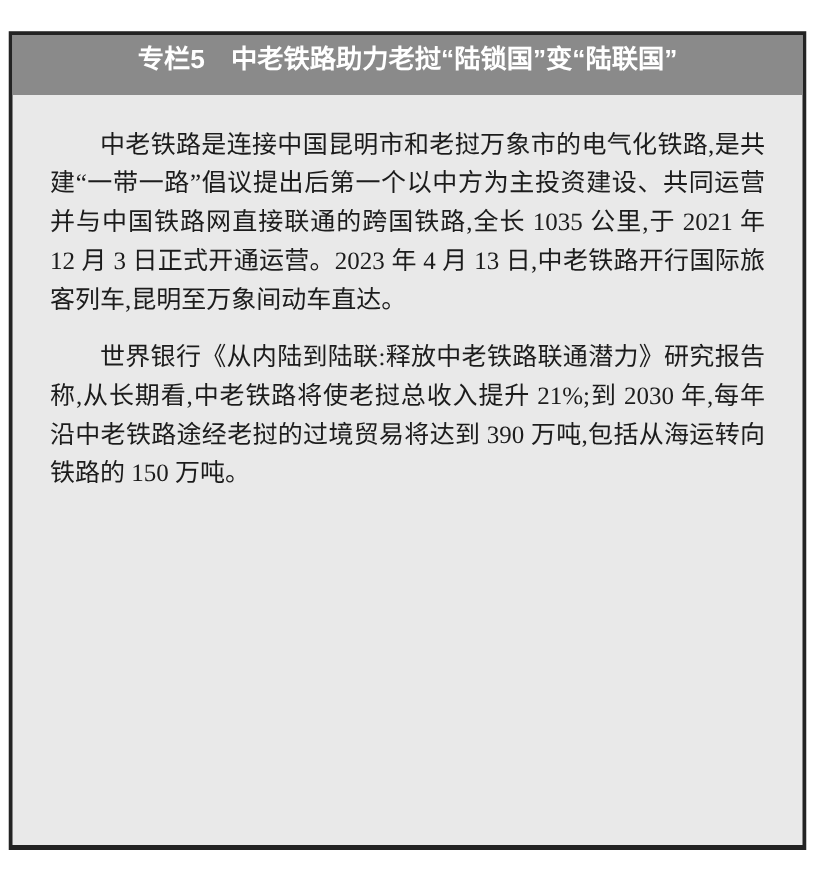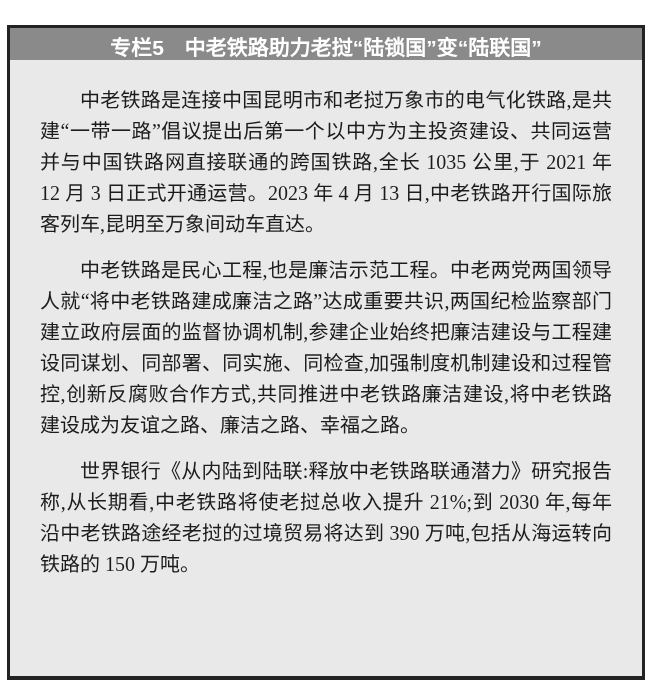--- a/index.html
+++ b/index.html
@@ -25,21 +25,21 @@
     height: 655px;
     box-sizing: border-box;
     border: 3px solid #232323;
     border-bottom-width: 4px;
     background: #e9e9e9;
     display: flex;
     flex-direction: column;
   }
   .box-header {
     box-sizing: border-box;
-    height: 32px;
+    height: 48px;
     background: #8a8a8a;
     color: #ffffff;
     font-family: "Liberation Sans", "DejaVu Sans", sans-serif;
     font-weight: bold;
     font-size: 21px;
     line-height: 40px;
     text-align: center;
     white-space: nowrap;
     flex: 0 0 auto;
   }
@@ -64,17 +64,16 @@
 </head>
 <body>
 
 <div class="page">
   <div class="column-box">
     <div class="box-header">
       <span class="hdr-label">专栏5</span><span>中老铁路助力老挝“陆锁国”变“陆联国”</span>
     </div>
     <div class="box-body">
       <p>中老铁路是连接中国昆明市和老挝万象市的电气化铁路,是共建“一带一路”倡议提出后第一个以中方为主投资建设、共同运营并与中国铁路网直接联通的跨国铁路,全长 1035 公里,于 2021 年 12 月 3 日正式开通运营。2023 年 4 月 13 日,中老铁路开行国际旅客列车,昆明至万象间动车直达。</p>
-      <p>中老铁路是民心工程,也是廉洁示范工程。中老两党两国领导人就“将中老铁路建成廉洁之路”达成重要共识,两国纪检监察部门建立政府层面的监督协调机制,参建企业始终把廉洁建设与工程建设同谋划、同部署、同实施、同检查,加强制度机制建设和过程管控,创新反腐败合作方式,共同推进中老铁路廉洁建设,将中老铁路建设成为友谊之路、廉洁之路、幸福之路。</p>
       <p>世界银行《从内陆到陆联:释放中老铁路联通潜力》研究报告称,从长期看,中老铁路将使老挝总收入提升 21%;到 2030 年,每年沿中老铁路途经老挝的过境贸易将达到 390 万吨,包括从海运转向铁路的 150 万吨。</p>
     </div>
   </div>
 </div>
 
 </body></html>

